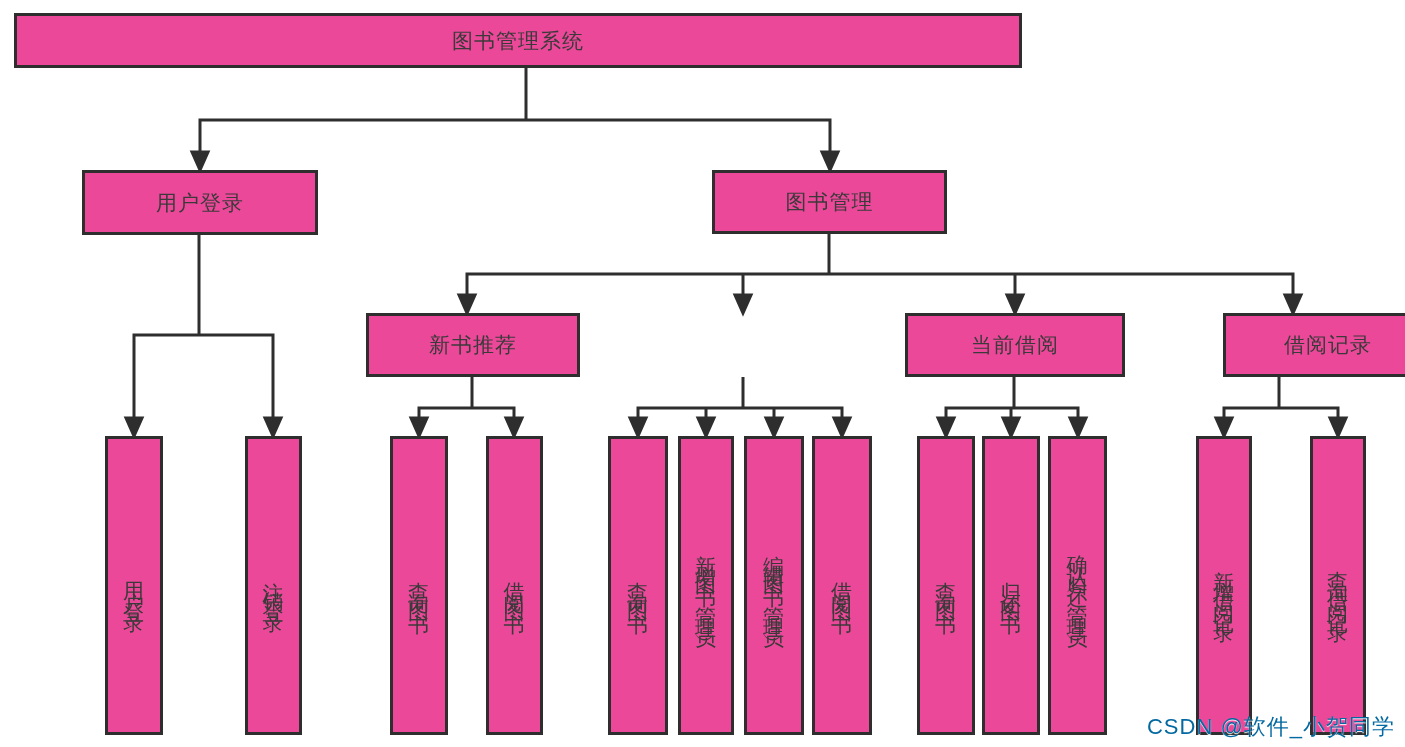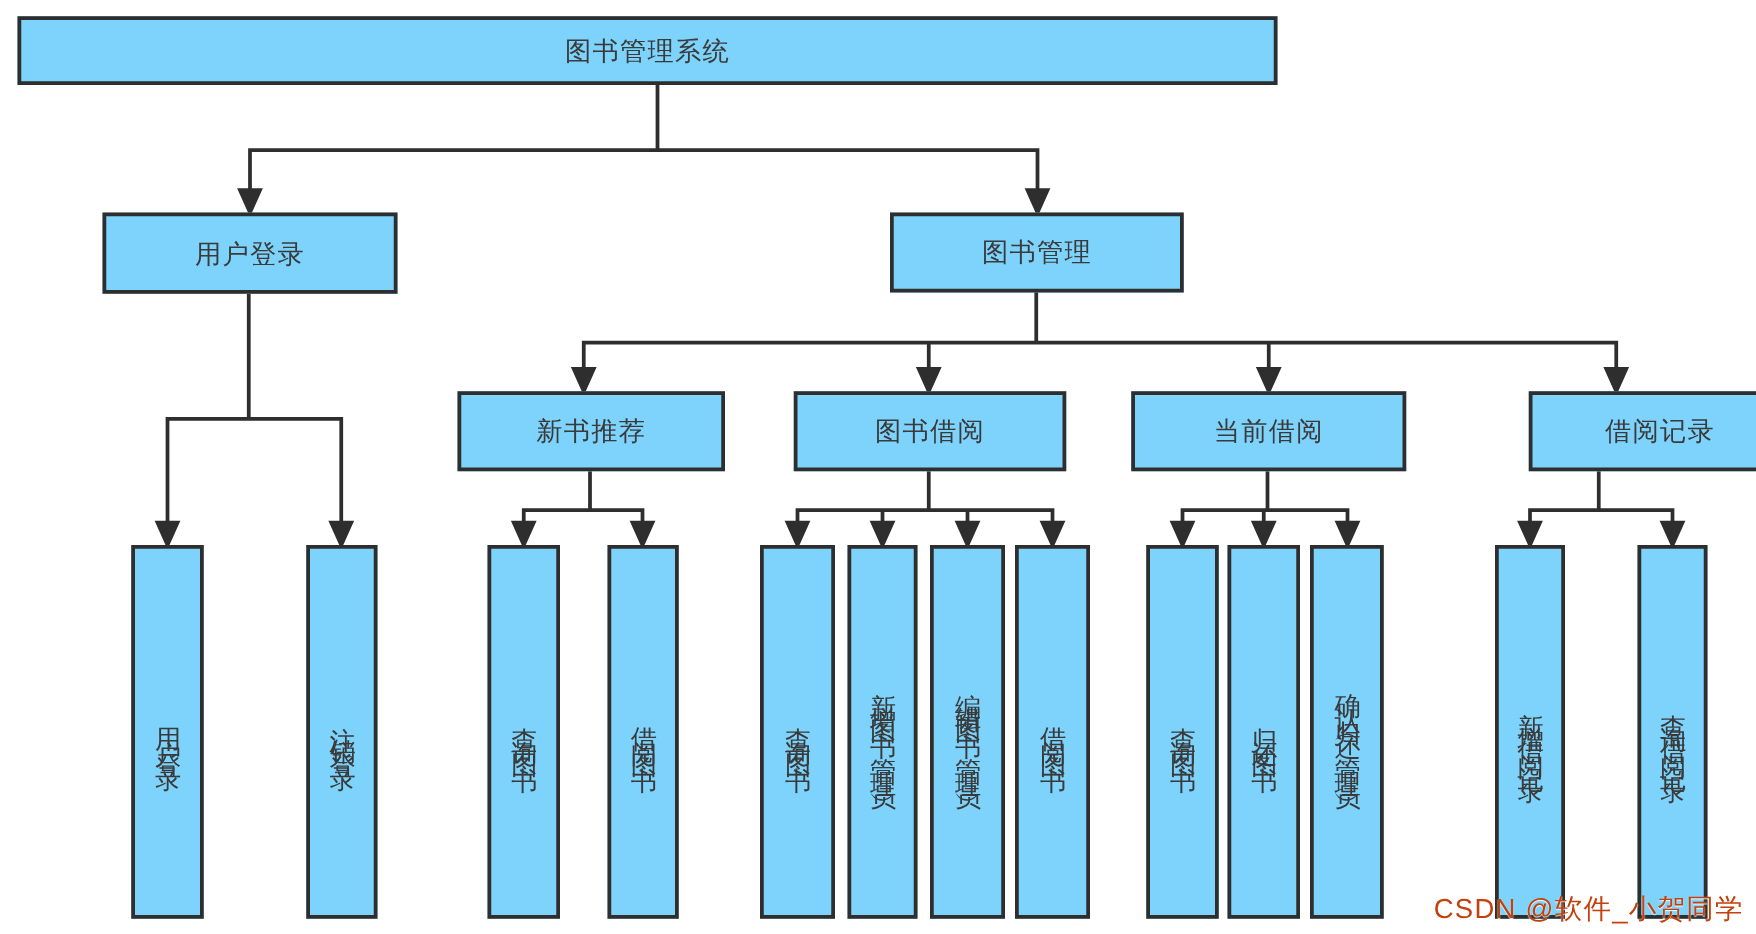--- a/index.html
+++ b/index.html
@@ -13,21 +13,21 @@
   }
   svg.connectors {
     position: absolute;
     left: 0; top: 0;
     width: 1405px; height: 747px;
   }
   .box {
     position: absolute;
     box-sizing: border-box;
     border: 3px solid #2e2e2e;
-    background: #7dd3fc;
+    background: #ec4899;
     display: flex;
     align-items: center;
     justify-content: center;
     color: #3a3a3a;
   }
   .hlabel { font-size: 21px; letter-spacing: 1px; white-space: nowrap; }
   .leaf { top: 436px; height: 299px; }
   .vtext {
     writing-mode: vertical-rl;
     text-orientation: mixed;
@@ -35,21 +35,21 @@
     line-height: 1;
     letter-spacing: 0.5em;
     white-space: nowrap;
     color: #3a3a3a;
   }
   .watermark {
     position: absolute;
     top: 712px;
     right: 10px;
     font-size: 22px;
-    color: #c2410c;
+    color: #0369a1;
     letter-spacing: 1px;
     text-shadow: 0 1px 1px #ffffff;
     white-space: nowrap;
   }
 </style>
 </head>
 <body>
 
 <div class="canvas">
 
@@ -110,23 +110,20 @@
   <div class="box" style="left:82px; top:170px; width:236px; height:65px;">
     <span class="hlabel">用户登录</span>
   </div>
   <div class="box" style="left:366px; top:313px; width:214px; height:64px;">
     <span class="hlabel">新书推荐</span>
   </div>
 
   <div class="box" style="left:712px; top:170px; width:235px; height:64px;">
     <span class="hlabel">图书管理</span>
   </div>
-  <div class="box" style="left:635px; top:313px; width:218px; height:64px;">
-    <span class="hlabel">图书借阅</span>
-  </div>
   <div class="box" style="left:905px; top:313px; width:220px; height:64px;text-align:right;">
     <span class="hlabel">当前借阅</span>
   </div>
   <div class="box" style="left:1175px; top:313px; width:210px; height:64px;margin-left:48px;">
     <span class="hlabel">借阅记录</span>
   </div>
 
   <div class="box leaf" style="left:105px; width:58px;">
     <span class="vtext">用户登录</span>
   </div>

